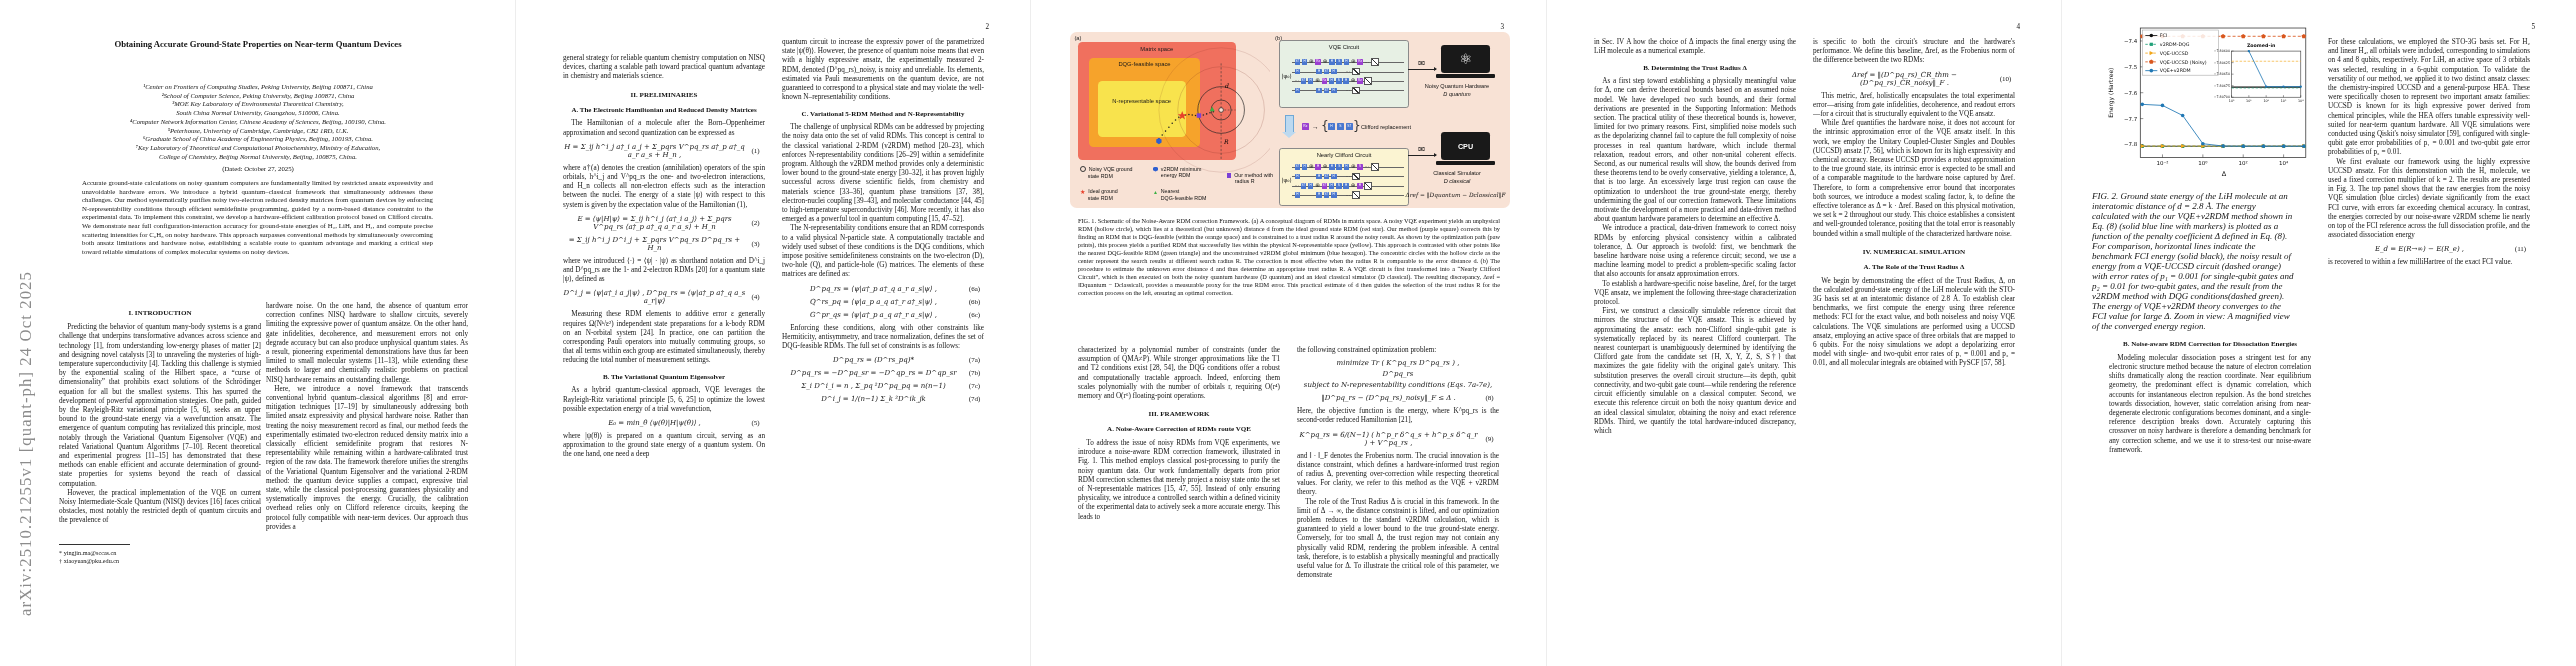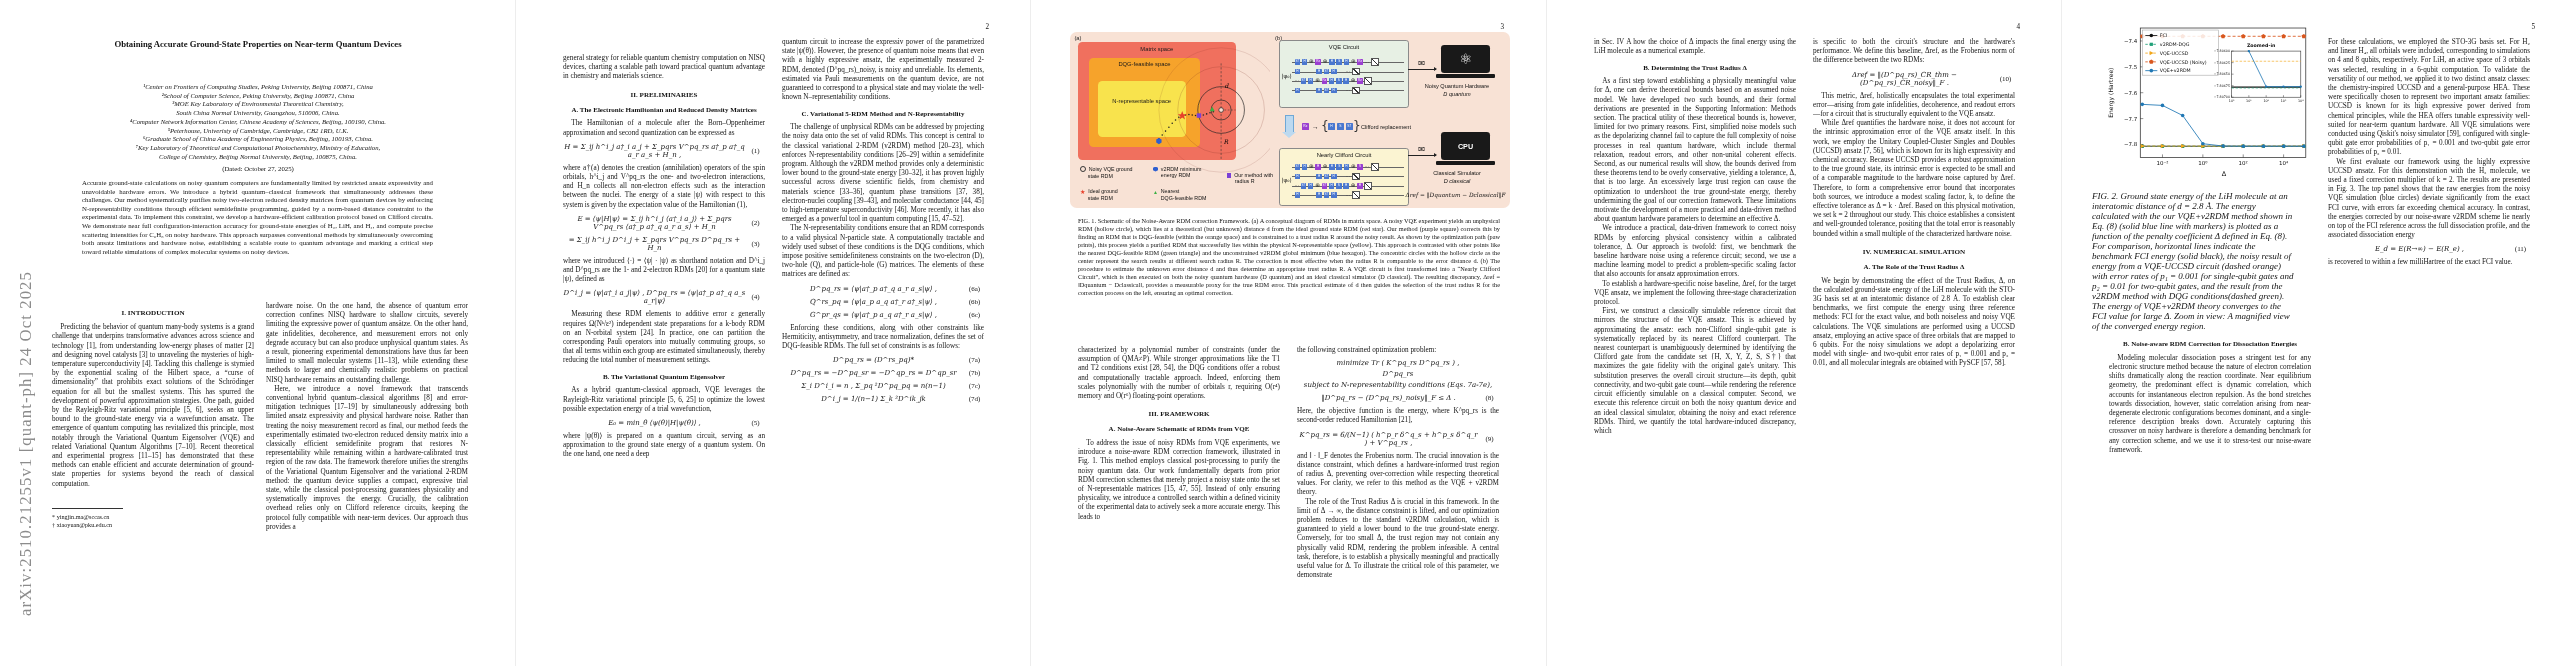--- a/index.html
+++ b/index.html
@@ -98,23 +98,24 @@
     <div class="aff">³MOE Key Laboratory of Environmental Theoretical Chemistry,</div>
     <div class="aff">South China Normal University, Guangzhou, 510006, China.</div>
     <div class="aff">⁴Computer Network Information Center, Chinese Academy of Sciences, Beijing, 100190, China.</div>
     <div class="aff">⁵Peterhouse, Univeristy of Cambridge, Cambridge, CB2 1RD, U.K.</div>
     <div class="aff">⁶Graduate School of China Academy of Engineering Physics, Beijing, 100193, China.</div>
     <div class="aff">⁷Key Laboratory of Theoretical and Computational Photochemistry, Ministry of Education,</div>
     <div class="aff">College of Chemistry, Beijing Normal University, Beijing, 100875, China.</div>
   </div>
   <div class="dated">(Dated: October 27, 2025)</div>
   <div class="abstract">Accurate ground-state calculations on noisy quantum computers are fundamentally limited by restricted ansatz expressivity and unavoidable hardware errors.  We introduce a hybrid quantum–classical framework that simultaneously addresses these challenges.  Our method systematically purifies noisy two-electron reduced density matrices from quantum devices by enforcing N-representability conditions through efficient semidefinite programming, guided by a norm-based distance constraint to the experimental data.  To implement this constraint, we develop a hardware-efficient calibration protocol based on Clifford circuits.  We demonstrate near full configuration-interaction accuracy for ground-state energies of H₂, LiH, and H₄, and compute precise scattering intensities for C₆H₈ on noisy hardware.  This approach surpasses conventional methods by simultaneously overcoming both ansatz limitations and hardware noise, establishing a scalable route to quantum advantage and marking a critical step toward reliable simulations of complex molecular systems on noisy devices.</div>
-  <div class="col" style="left:52px;top:300px;height:346px">
+  <div class="col" style="left:59px;top:300px;height:346px">
       <div class="sechead">I.    INTRODUCTION</div>
       <div class="par">Predicting the behavior of quantum many-body systems is a grand challenge that underpins transformative advances across science and technology [1], from understanding low-energy phases of matter [2] and designing novel catalysts [3] to unraveling the mysteries of high-temperature superconductivity [4].  Tackling this challenge is stymied by the exponential scaling of the Hilbert space, a “curse of dimensionality” that prohibits exact solutions of the Schrödinger equation for all but the smallest systems.  This has spurred the development of powerful approximation strategies.  One path, guided by the Rayleigh-Ritz variational principle [5, 6], seeks an upper bound to the ground-state energy via a wavefunction ansatz.  The emergence of quantum computing has revitalized this principle, most notably through the Variational Quantum Eigensolver (VQE) and related Variational Quantum Algorithms [7–10].  Recent theoretical and experimental progress [11–15] has demonstrated that these methods can enable efficient and accurate determination of ground-state properties for systems beyond the reach of classical computation.</div>
+      <div class="par">However, the practical implementation of the VQE on current Noisy Intermediate-Scale Quantum (NISQ) devices [16] faces critical obstacles, most notably the restricted depth of quantum circuits and the prevalence of</div>
       <div class="gap" style="height: 13.3px;"></div>
       <div class="fnrule"></div>
       <div class="fn">* yingjin.ma@sccas.cn</div>
       <div class="fn">† xiaoyuan@pku.edu.cn</div>
     </div>
   <div class="col" style="left:266px;top:302px;height:346px">
       <div class="par ni">hardware noise.  On the one hand, the absence of quantum error correction confines NISQ hardware to shallow circuits, severely limiting the expressive power of quantum ansätze.  On the other hand, gate infidelities, decoherence, and measurement errors not only degrade accuracy but can also produce unphysical quantum states.  As a result, pioneering experimental demonstrations have thus far been limited to small molecular systems [11–13], while extending these methods to larger and chemically realistic problems on practical NISQ hardware remains an outstanding challenge.</div>
       <div class="par">Here, we introduce a novel framework that transcends conventional hybrid quantum–classical algorithms [8] and error-mitigation techniques [17–19] by simultaneously addressing both limited ansatz expressivity and physical hardware noise.  Rather than treating the noisy measurement record as final, our method feeds the experimentally estimated two-electron reduced density matrix into a classically efficient semidefinite program that restores N-representability while remaining within a hardware-calibrated trust region of the raw data.  The framework therefore unifies the strengths of the Variational Quantum Eigensolver and the variational 2-RDM method: the quantum device supplies a compact, expressive trial state, while the classical post-processing guarantees physicality and systematically improves the energy.  Crucially, the calibration overhead relies only on Clifford reference circuits, keeping the protocol fully compatible with near-term devices.  Our approach thus provides a</div>
     </div>
 </div>
@@ -394,21 +395,21 @@
     </div>
     <div class="devlab" style="left:337px;top:138px;width:100px">Classical Simulator</div>
     <div class="devlab" style="left:337px;top:146px;width:100px;font-style:italic">D classical</div>
     <div class="figform" style="left:331px;top:160px;width:109px">Δref = ‖Dquantum − Dclassical‖F</div>
   </div>
 
   <div class="figcap" style="position:absolute;left:47px;top:217px;width:422px">FIG. 1.   Schematic of the Noise-Aware RDM correction Framework.  (a) A conceptual diagram of RDMs in matrix space.  A noisy VQE experiment yields an unphysical RDM (hollow circle), which lies at a theoretical (but unknown) distance d from the ideal ground state RDM (red star).  Our method (purple square) corrects this by finding an RDM that is DQG-feasible (within the orange space) and is constrained to a trust radius R around the noisy result.  As shown by the optimization path (paw prints), this process yields a purified RDM that successfully lies within the physical N-representable space (yellow).  This approach is contrasted with other points like the nearest DQG-feasible RDM (green triangle) and the unconstrained v2RDM global minimum (blue hexagon).  The concentric circles with the hollow circle as the center represent the search results at different search radius R.  The correction is most effective when the radius R is comparable to the error distance d.  (b) The procedure to estimate the unknown error distance d and thus determine an appropriate trust radius R.  A VQE circuit is first transformed into a “Nearly Clifford Circuit”, which is then executed on both the noisy quantum hardware (D quantum) and an ideal classical simulator (D classical).  The resulting discrepancy, Δref = ‖Dquantum − Dclassical‖, provides a measurable proxy for the true RDM error.  This practical estimate of d then guides the selection of the trust radius R for the correction process on the left, ensuring an optimal correction.</div>
   <div class="col" style="left:47px;top:346px;height:300px">
       <div class="par ni">characterized by a polynomial number of constraints (under the assumption of QMA≠P).  While stronger approximations like the T1 and T2 conditions exist [28, 54], the DQG conditions offer a robust and computationally tractable approach.  Indeed, enforcing them scales polynomially with the number of orbitals r, requiring O(r⁴) memory and O(r⁶) floating-point operations.</div>
       <div class="sechead">III.    FRAMEWORK</div>
-      <div class="subhead">A.    Noise-Aware Schematic of RDMs from VQE</div>
+      <div class="subhead">A.    Noise-Aware Correction of RDMs route VQE</div>
       <div class="par">To address the issue of noisy RDMs from VQE experiments, we introduce a noise-aware RDM correction framework, illustrated in Fig. 1.  This method employs classical post-processing to purify the noisy quantum data.  Our work fundamentally departs from prior RDM correction schemes that merely project a noisy state onto the set of N-representable matrices [15, 47, 55].  Instead of only ensuring physicality, we introduce a controlled search within a defined vicinity of the experimental data to actively seek a more accurate energy.  This leads to</div>
     </div>
   <div class="col" style="left:266px;top:346px;height:300px">
       <div class="par ni">the following constrained optimization problem:</div>
       <div class="eqc">minimize    Tr ( K^pq_rs D^pq_rs ) ,</div>
       <div class="eqc">D^pq_rs</div>
       <div class="eqc">subject to    N-representability conditions (Eqs. 7a-7e),</div>
       <div class="eqrow">
         <span class="eqbody">‖D^pq_rs − (D^pq_rs)_noisy‖_F ≤ Δ .</span>
         <span class="eqnum">(8)</span>

